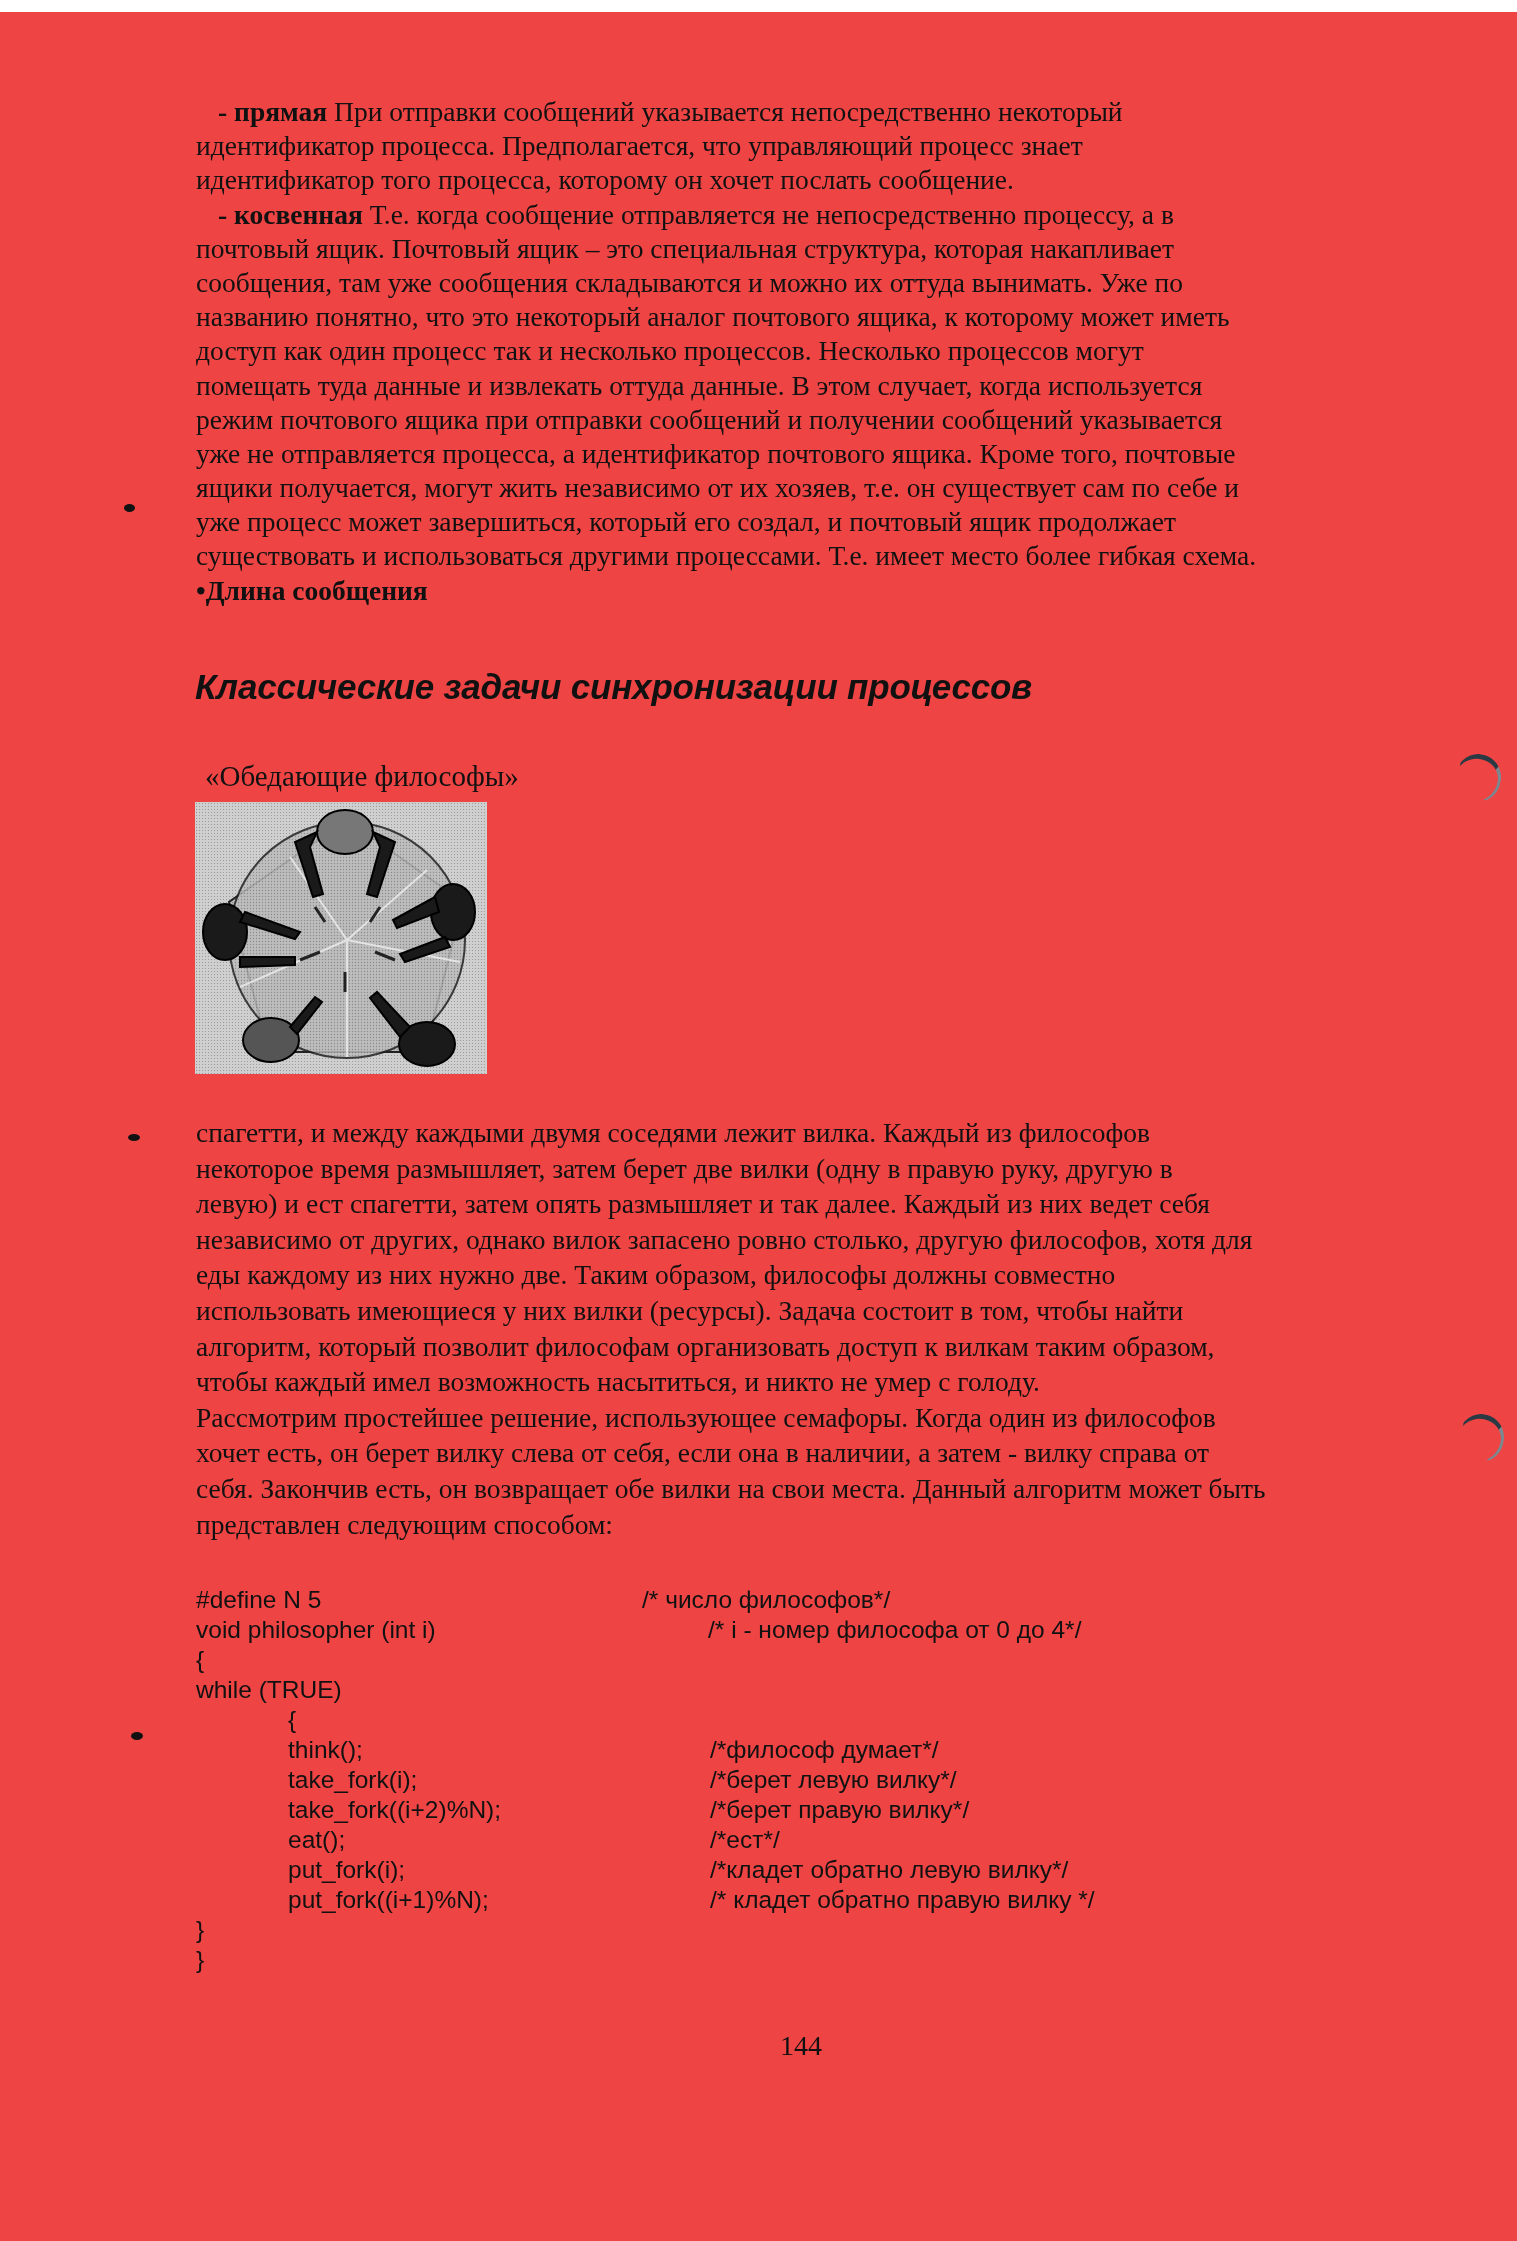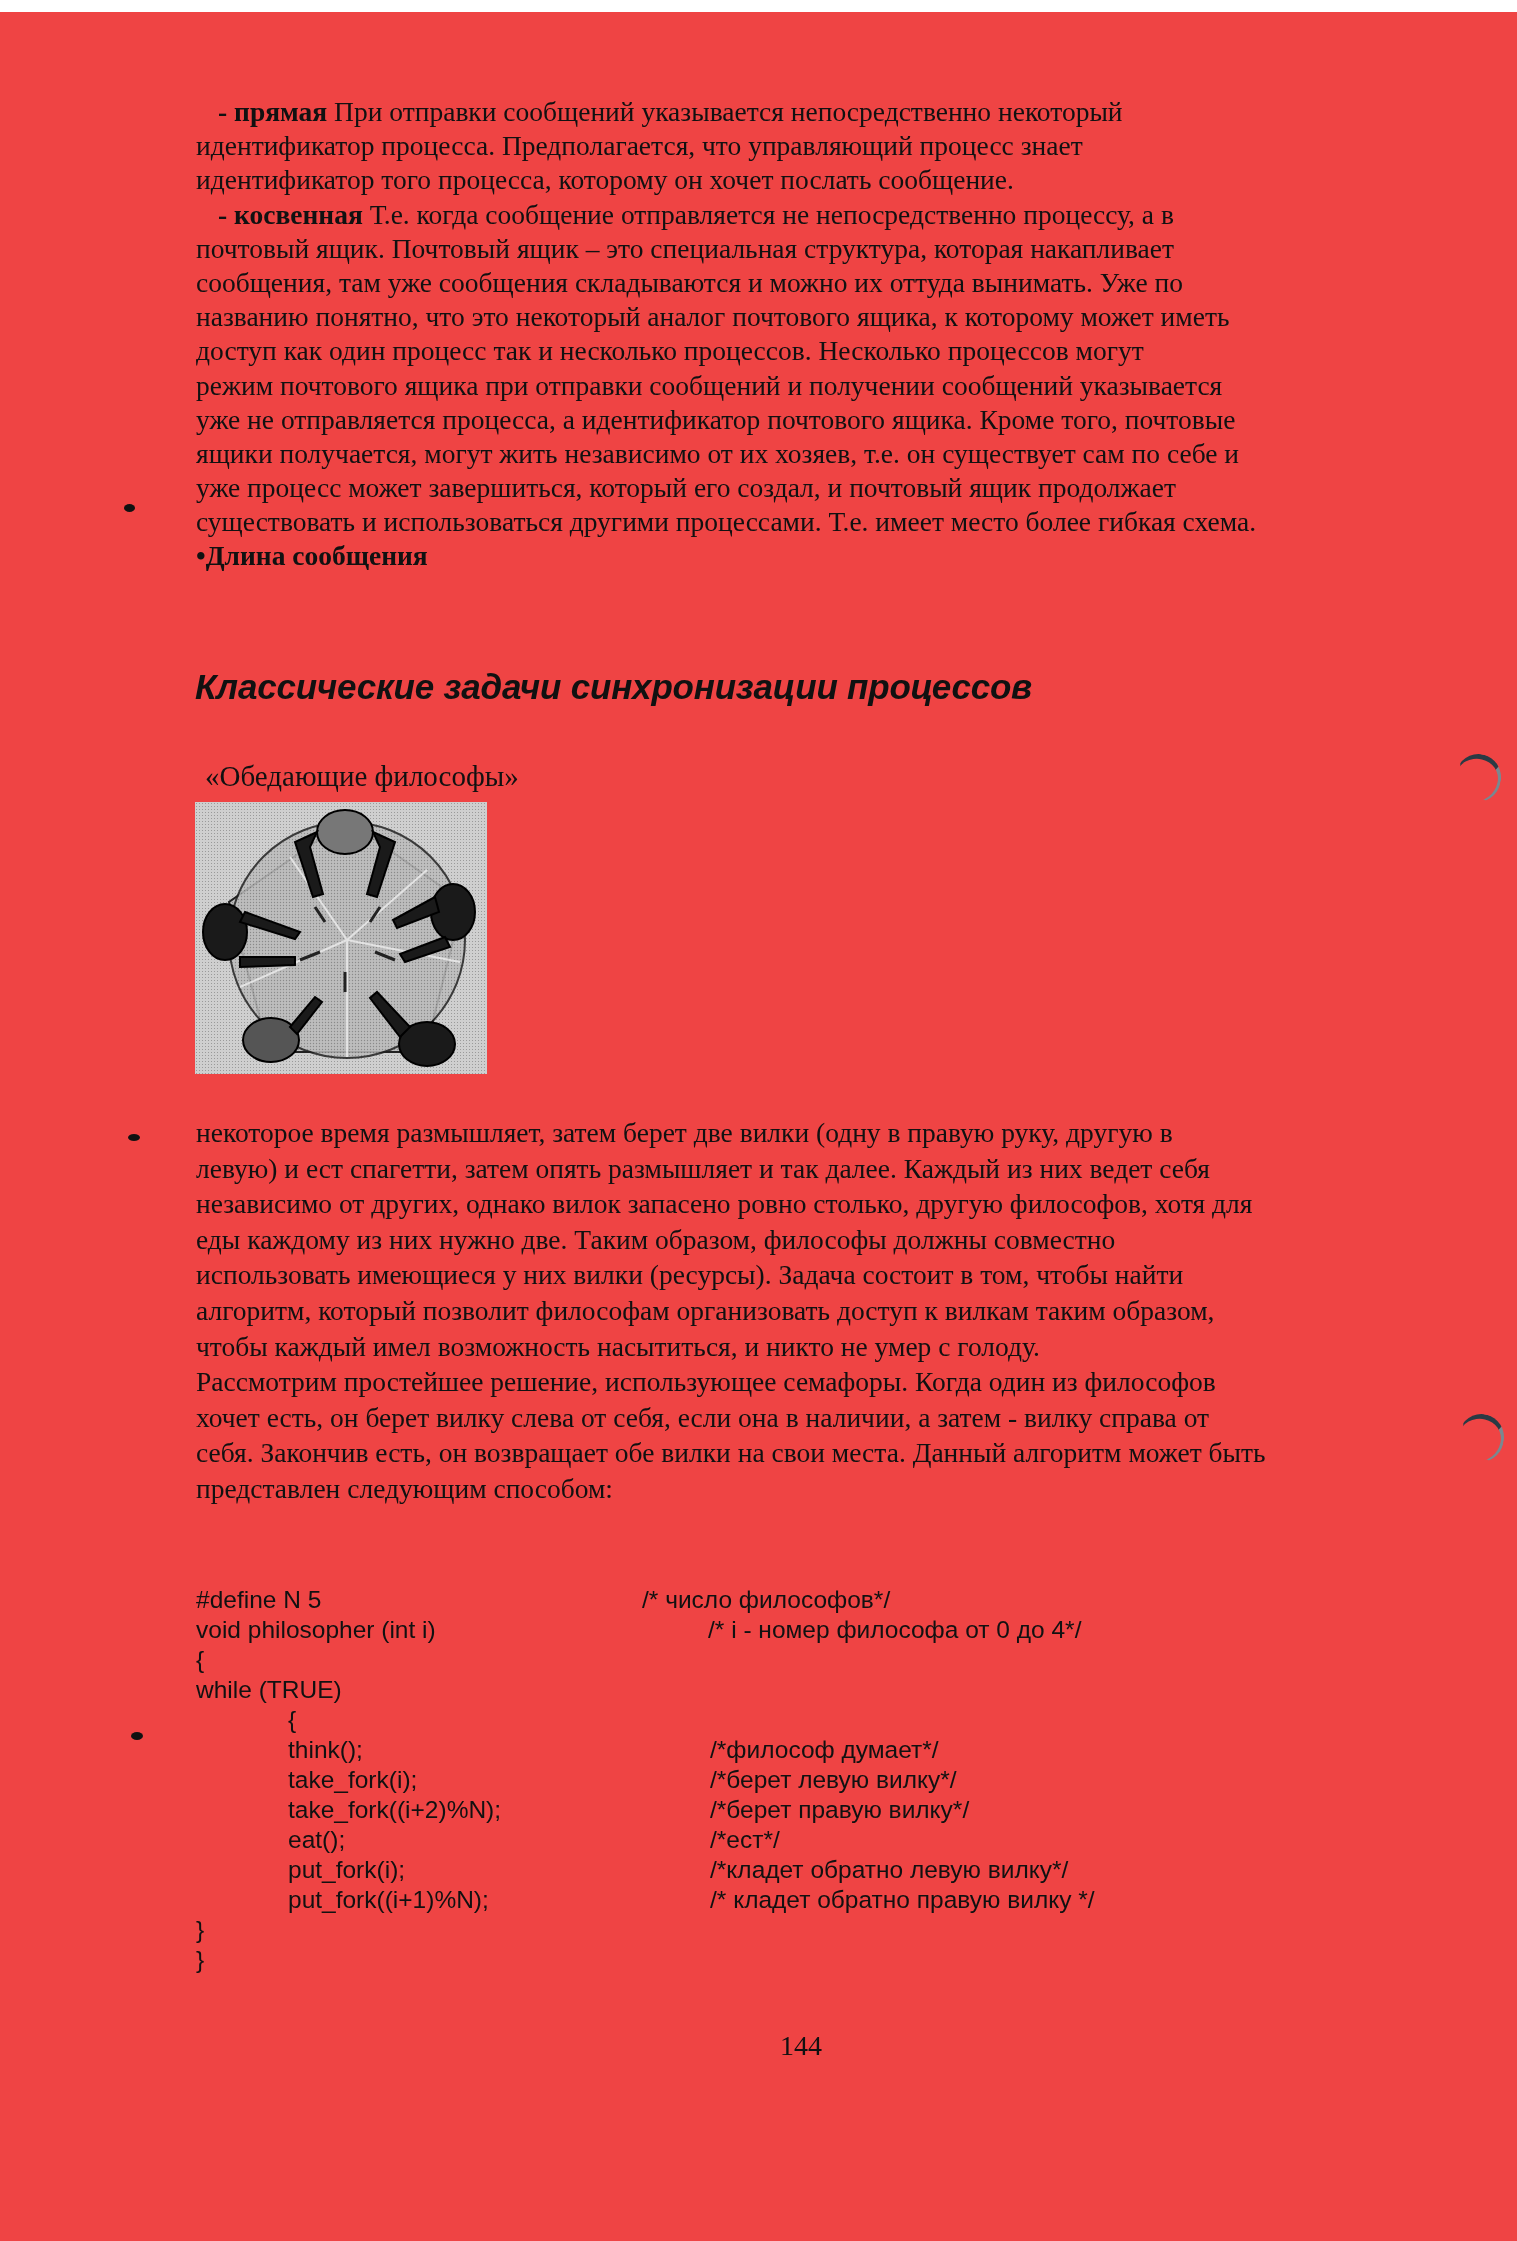--- a/index.html
+++ b/index.html
@@ -52,20 +52,21 @@
 
   <div id="intro" class="block para serif">
     <span class="line ind"><span class="b">- прямая</span><span> При отправки сообщений указывается непосредственно некоторый</span></span>
     <span class="line">идентификатор процесса. Предполагается, что управляющий процесс знает</span>
     <span class="line">идентификатор того процесса, которому он хочет послать сообщение.</span>
     <span class="line ind"><span class="b">- косвенная</span><span> Т.е. когда сообщение отправляется не непосредственно процессу, а в</span></span>
     <span class="line">почтовый ящик. Почтовый ящик – это специальная структура, которая накапливает</span>
     <span class="line">сообщения, там уже сообщения складываются и можно их оттуда вынимать.  Уже по</span>
     <span class="line">названию понятно, что это некоторый аналог почтового ящика, к которому может иметь</span>
     <span class="line">доступ как один процесс так и несколько процессов. Несколько процессов могут</span>
+    <span class="line">помещать туда данные и извлекать оттуда данные. В этом случает, когда используется</span>
     <span class="line">режим почтового ящика при отправки сообщений и получении сообщений указывается</span>
     <span class="line">уже не отправляется процесса, а идентификатор почтового ящика. Кроме того, почтовые</span>
     <span class="line">ящики получается, могут жить независимо от их хозяев, т.е. он существует сам по себе и</span>
     <span class="line">уже процесс может завершиться, который его создал, и почтовый ящик продолжает</span>
     <span class="line">существовать и использоваться другими процессами. Т.е. имеет место более гибкая схема.</span>
     <span class="line b">•Длина сообщения</span>
   </div>
 
   <div id="heading" class="sans">Классические задачи синхронизации процессов</div>
   <div id="subtitle" class="serif">«Обедающие философы»</div>
@@ -109,20 +110,21 @@
         <ellipse cx="76" cy="238" rx="28" ry="22" fill="#555"></ellipse>
         <path d="M95 225 L120 195 L127 200 L102 232 Z"></path>
         <ellipse cx="30" cy="130" rx="22" ry="28"></ellipse>
         <path d="M50 110 L105 130 L100 137 L45 120 Z"></path>
         <path d="M45 155 L100 155 L100 163 L45 165 Z"></path>
       </g>
     </svg>
   </div>
 
   <div id="story" class="block para2 serif">
+    <span class="line">спагетти, и между каждыми двумя соседями лежит вилка. Каждый из философов</span>
     <span class="line">некоторое время размышляет, затем берет две вилки (одну в правую руку, другую в</span>
     <span class="line">левую) и ест спагетти, затем опять размышляет и так далее. Каждый из них ведет себя</span>
     <span class="line">независимо от других, однако вилок запасено ровно столько, другую философов, хотя для</span>
     <span class="line">еды каждому из них нужно две. Таким образом, философы должны совместно</span>
     <span class="line">использовать имеющиеся у них вилки (ресурсы). Задача состоит в том, чтобы найти</span>
     <span class="line">алгоритм, который позволит философам организовать доступ к вилкам таким образом,</span>
     <span class="line">чтобы каждый имел возможность насытиться, и никто не умер с голоду.</span>
     <span class="line">Рассмотрим простейшее решение, использующее семафоры. Когда один из философов</span>
     <span class="line">хочет есть, он берет вилку слева от себя, если она в наличии, а затем - вилку справа от</span>
     <span class="line">себя. Закончив есть, он возвращает обе вилки на свои места. Данный алгоритм может быть</span>

